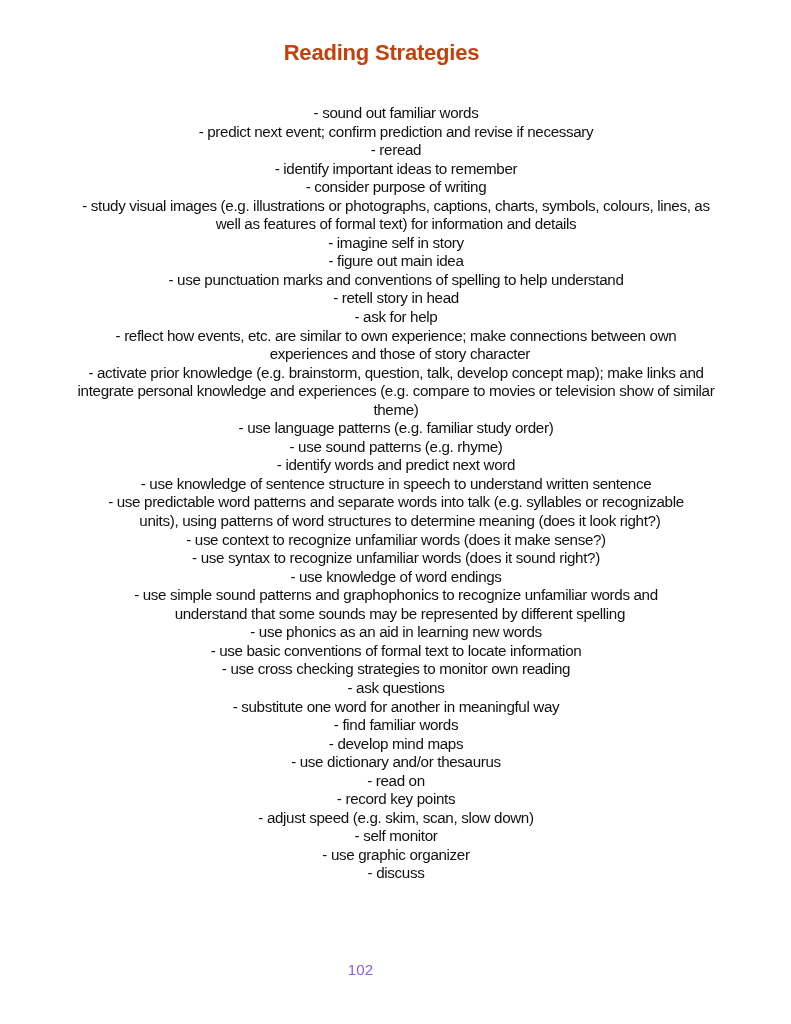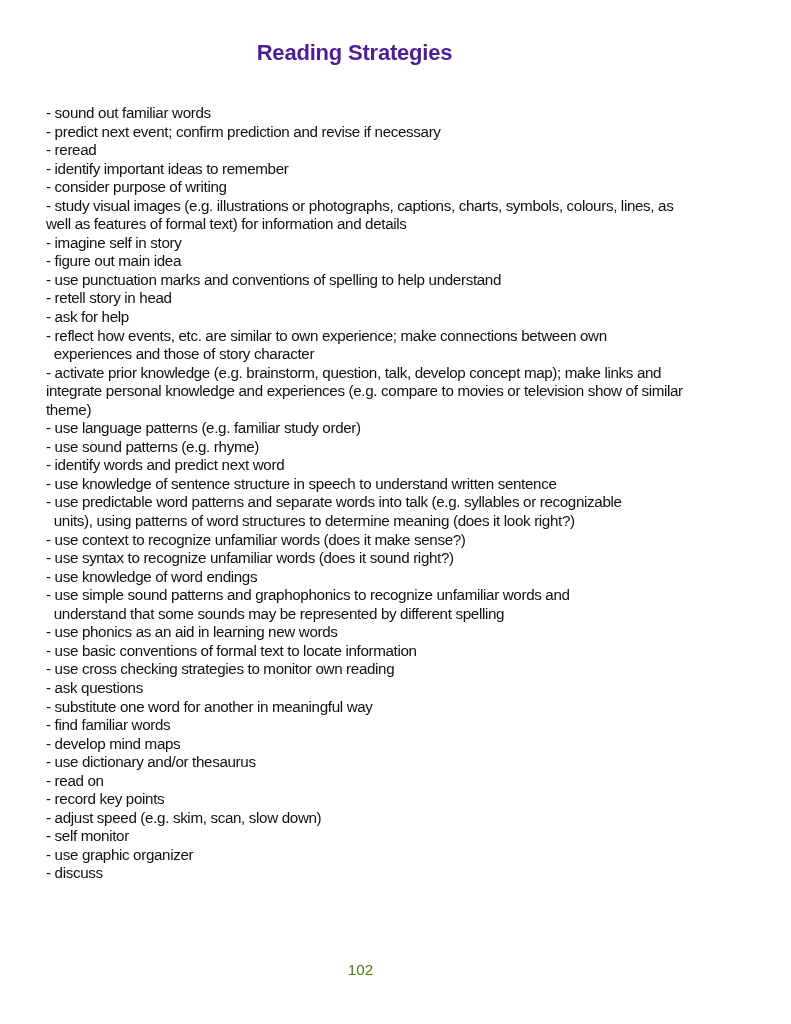--- a/index.html
+++ b/index.html
@@ -18,48 +18,50 @@
     .page-title {
       position: absolute;
       top: 40px;
       left: 0;
       width: 709px;
       text-align: center;
       font-family: "Liberation Sans", sans-serif;
       font-weight: bold;
       font-size: 22px;
       letter-spacing: -0.2px;
-      color: #4c1d95;
+      color: #c2410c;
       margin: 0;
+      padding-left: 27px;
     }
     .strategy-list {
       position: absolute;
       top: 104px;
       left: 46px;
       width: 700px;
       margin: 0;
       padding: 0;
       list-style: none;
     }
     .strategy-list li {
       font-size: 15.2px;
       line-height: 18.55px;
       letter-spacing: -0.35px;
       white-space: pre;
       margin: 0;
       padding: 0;
+      text-align: center;
     }
     .page-number {
       position: absolute;
       top: 961px;
       left: 0;
       width: 721px;
       text-align: center;
       font-size: 15.2px;
-      color: #4d7c0f;
+      color: #8b5cf6;
     }
   </style>
 </head>
 <body>
 
 <h1 class="page-title">Reading Strategies</h1>
 
 <ul class="strategy-list">
   <li>- sound out familiar words</li>
   <li>- predict next event; confirm prediction and revise if necessary</li>

